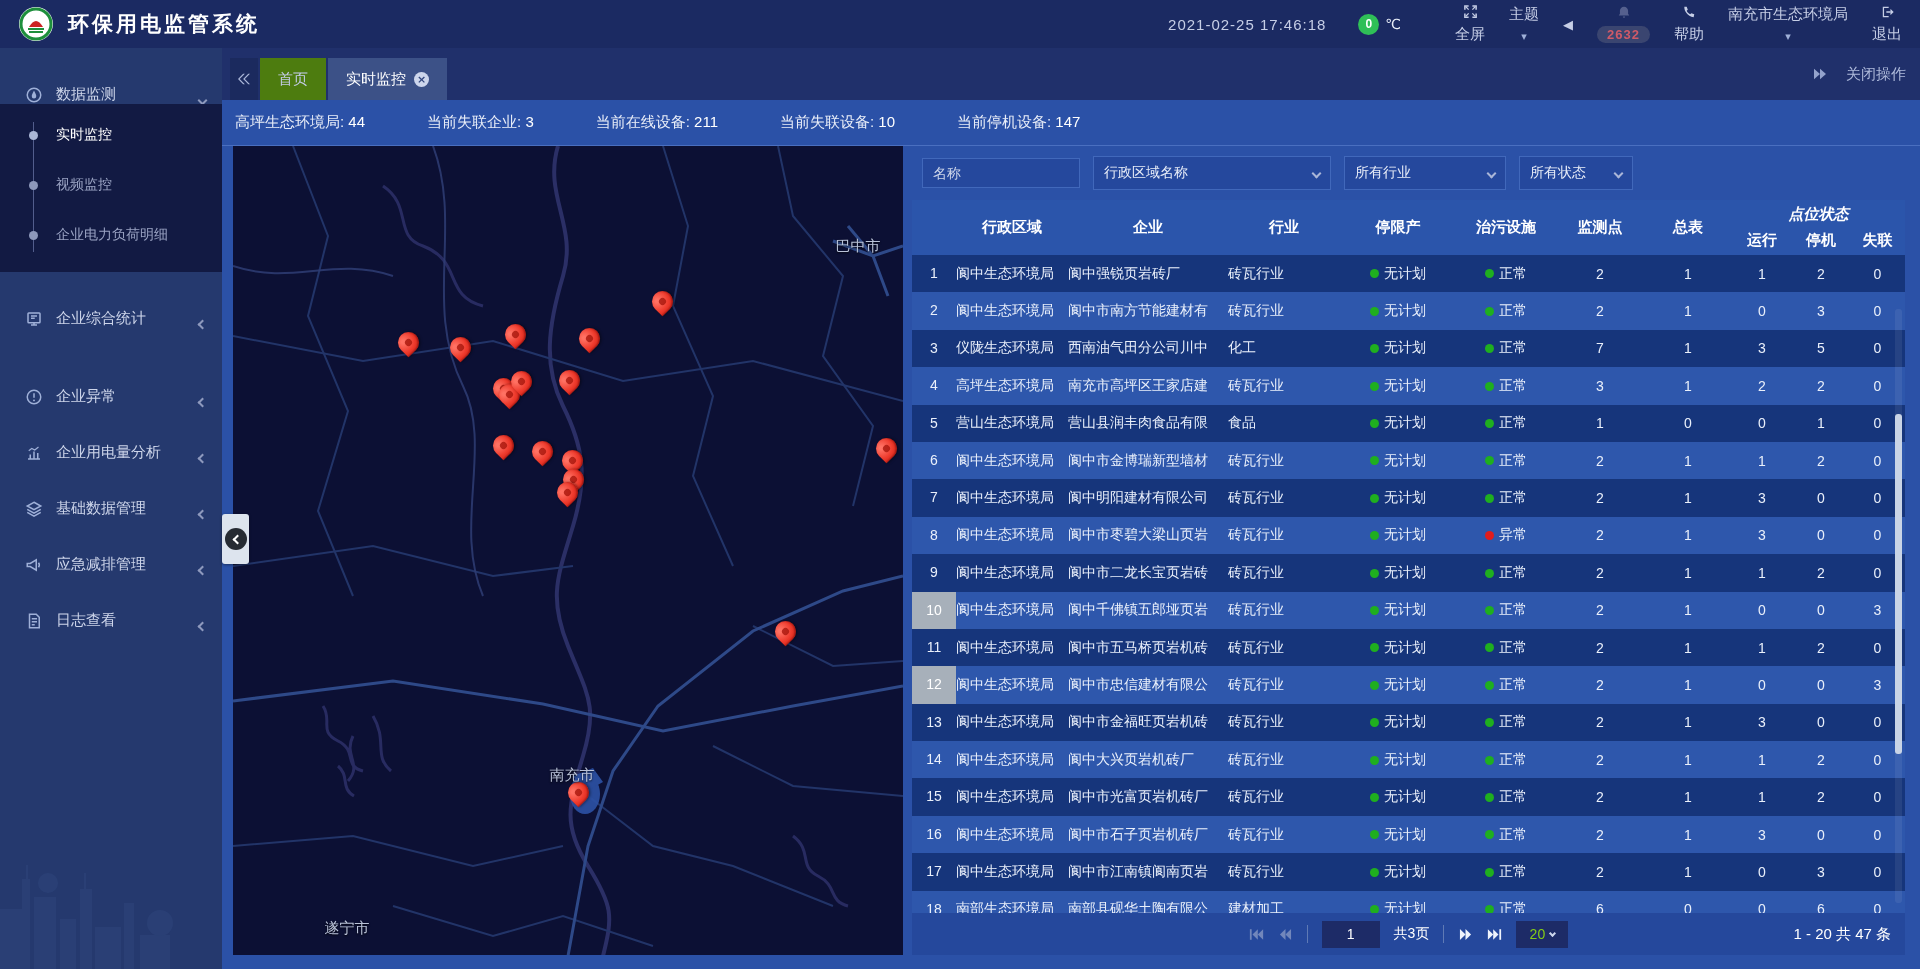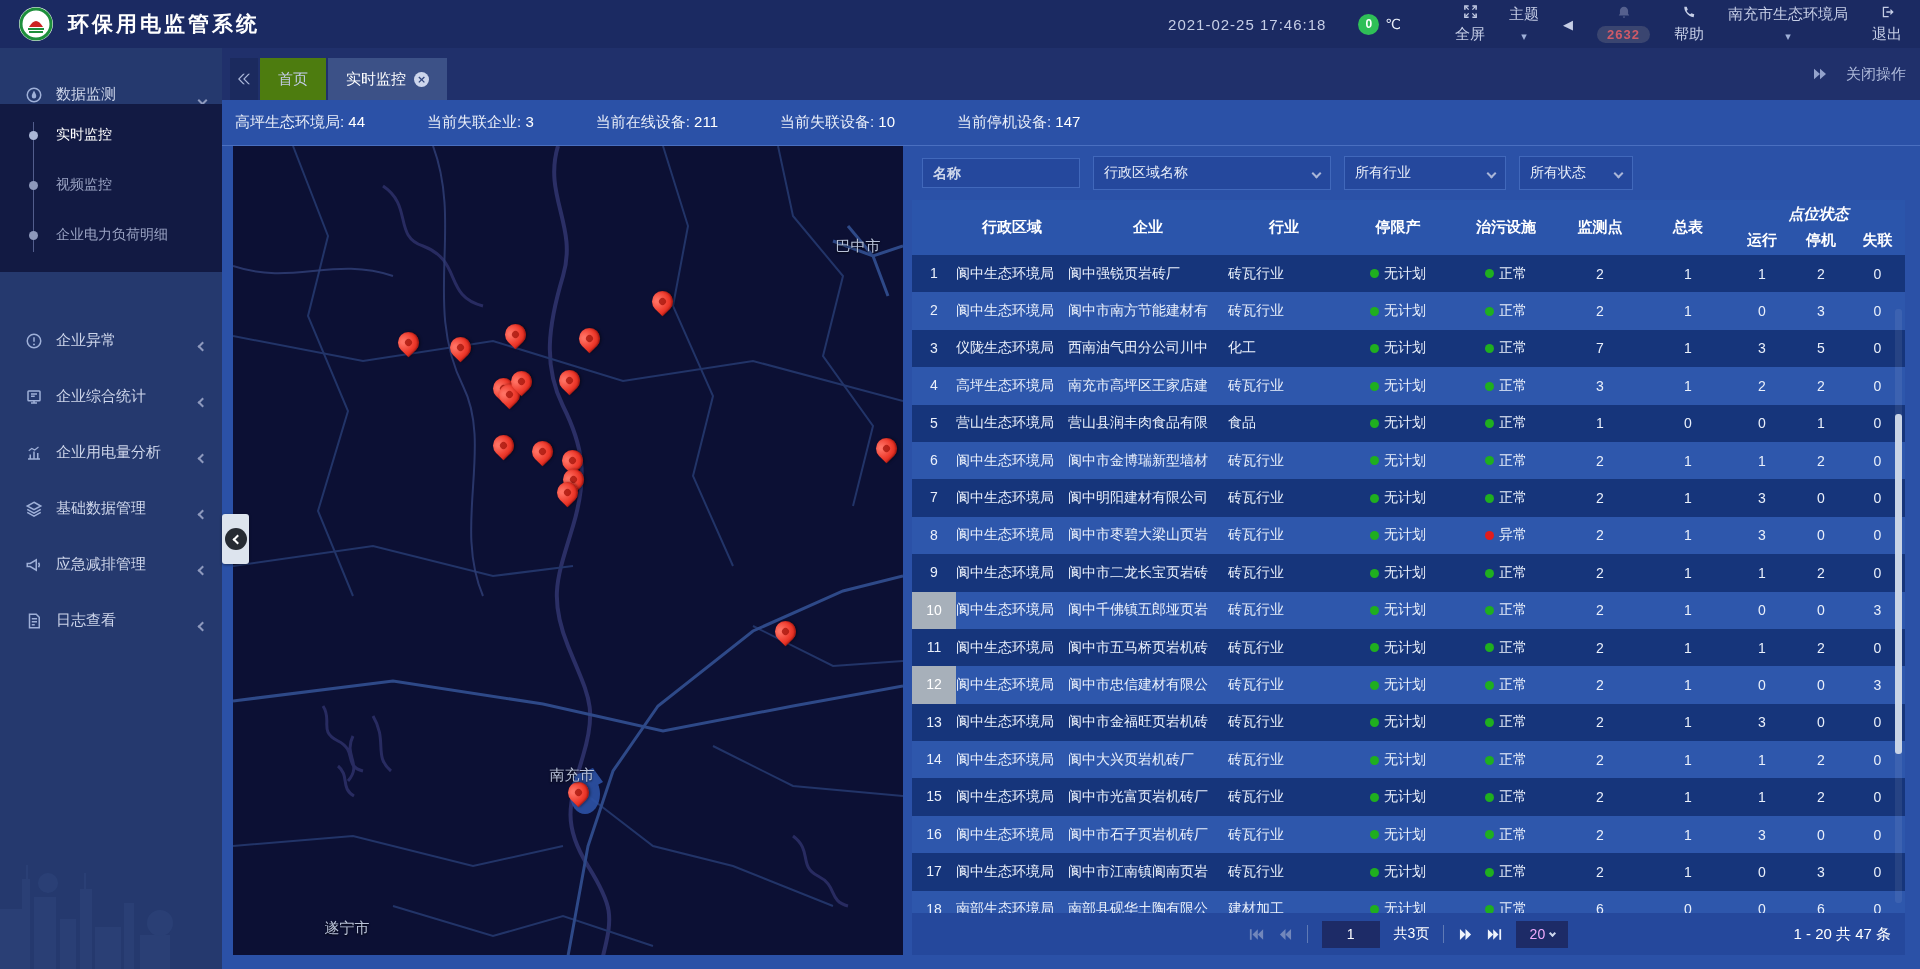--- a/index.html
+++ b/index.html
@@ -69,21 +69,21 @@
   .pin::after { content:""; position:absolute; left:7px; top:7px; width:7px; height:7px; border-radius:50%;
     background:#a8170d; opacity:.8; }
   .map-collapse { position:absolute; left:-11px; top:368px; width:27px; height:50px; background:#dde4ee;
     border-radius:3px; display:flex; align-items:center; justify-content:center; cursor:pointer; box-shadow:0 1px 3px rgba(0,0,0,.4); }
   .map-collapse .circ { width:22px; height:22px; border-radius:50%; background:#262b33; display:flex; align-items:center; justify-content:center; }
   .map-collapse .circ span { width:7px; height:7px; border-left:2px solid #fff; border-bottom:2px solid #fff; transform:rotate(45deg); margin-left:3px; }
   
   .table-panel { flex:1; height:809px; background:#2b51a7; position:relative; display:flex; flex-direction:column; min-width:0; }
   .filters { height:54px; display:flex; align-items:center; gap:13px; padding:0 10px; flex:0 0 auto; }
   .f-input { width:158px; height:30px; background:#25489d; border:1px solid #4168bb; color:#fff; font-size:14px;
-    padding:0 10px; outline:none; font-family:inherit;font-weight:bold; }
+    padding:0 10px; outline:none; font-family:inherit; }
   .f-input::placeholder { color:#cdd6ea; opacity:1; }
   .f-select { height:30px; background:#25489d; border:1px solid #4168bb; color:#e8edf8; font-size:14px;
     display:flex; align-items:center; padding:16px 10px; cursor:pointer; }
   .f-select .fs-label { flex:1; white-space:nowrap; overflow:hidden; }
   .f-select .chev { border-color:#aab6d8; margin-left:10px; }
   .f-region { width:238px; } .f-industry { width:162px; } .f-status { width:114px; }
   .grid { display:grid; grid-template-columns:44px 112px 1fr 112px 116px 100px 88px 88px 60px 58px 55px; }
   .thead { height:55px; background:#2b55ab; grid-template-rows:25px 30px; color:#fff; font-weight:bold; font-size:15px; flex:0 0 auto; }
   .thead .h1 { grid-row:1/3; align-self:center; text-align:center; }
   .thead .hgroup { grid-column:9/12; grid-row:1; font-style:italic; text-align:center; align-self:end; padding-bottom:1px; }
@@ -104,21 +104,21 @@
   
   .pagination { height:42px; background:#25489c; flex:0 0 auto; display:flex; align-items:center; justify-content:center;
     position:relative; color:#e8eef8; }
   .pg-group { display:flex; align-items:center; gap:14px; }
   .pg-btn { display:flex; align-items:center; cursor:pointer; }
   .pg-btn.dim { color:#7287bb; }
   .pg-btn.lit { color:#eef3fc; }
   .pg-sep { width:1px; height:18px; background:#5f7ab5; }
   .pg-page-box { width:58px; height:27px; background:#1d2b67; color:#fff; text-align:center; line-height:27px; font-size:14px; }
   .pg-total { font-size:14px; color:#fff; }
-  .pg-size { width:52px; height:27px; background:#1d2b67; color:#f0abfc; font-size:14px; display:flex;
+  .pg-size { width:52px; height:27px; background:#1d2b67; color:#84cc16; font-size:14px; display:flex;
     align-items:center; justify-content:center; gap:5px; cursor:pointer; }
   .pg-size .chev { width:5px; height:5px; border-color:#cdd6ec; margin:0 0 2px 0; }
   .pg-range { position:absolute; right:14px; font-size:15px; color:#fff; }
 </style>
 </head>
 <body>
 
 <div class="header">
   <svg class="logo" viewBox="0 0 36 36">
     <circle cx="18" cy="18" r="17" fill="#ffffff"></circle>
@@ -193,39 +193,39 @@
       </div>
       <div class="sub-item">
         <span class="dotmark"></span>
         <span>视频监控</span>
       </div>
       <div class="sub-item">
         <span class="dotmark"></span>
         <span>企业电力负荷明细</span>
       </div>
     </div>
+    <div class="menu-item">
+      <span class="mi-icon">
+        <svg width="18" height="18" viewBox="0 0 24 24" fill="none" stroke="#9fb0d8" stroke-width="2">
+          <rect x="4" y="4" width="16" height="13" rx="1"></rect>
+            <path d="M8,8 h8 M8,11 h5 M12,17 v3 M8,20 h8"></path>
+        </svg>
+      </span>
+      <span>企业综合统计</span>
+      <span class="chev left"></span>
+    </div>
     <div class="menu-item" style="margin-top:22px;">
       <span class="mi-icon">
         <svg width="18" height="18" viewBox="0 0 24 24" fill="none" stroke="#9fb0d8" stroke-width="2">
           <circle cx="12" cy="12" r="9"></circle>
             <path d="M12,7 v6"></path>
             <circle cx="12" cy="16.5" r="1.3" fill="#9fb0d8" stroke="none"></circle>
         </svg>
       </span>
       <span>企业异常</span>
-      <span class="chev left"></span>
-    </div>
-    <div class="menu-item">
-      <span class="mi-icon">
-        <svg width="18" height="18" viewBox="0 0 24 24" fill="none" stroke="#9fb0d8" stroke-width="2">
-          <rect x="4" y="4" width="16" height="13" rx="1"></rect>
-            <path d="M8,8 h8 M8,11 h5 M12,17 v3 M8,20 h8"></path>
-        </svg>
-      </span>
-      <span>企业综合统计</span>
       <span class="chev left"></span>
     </div>
     <div class="menu-item">
       <span class="mi-icon">
         <svg width="18" height="18" viewBox="0 0 24 24" fill="none" stroke="#9fb0d8" stroke-width="2">
           <path d="M4,20 h16 M7,20 v-6 M12,20 v-10 M17,20 v-8"></path>
             <path d="M5,9 l4,-3 4,2 5,-4" stroke-width="1.6"></path>
         </svg>
       </span>
       <span>企业用电量分析</span>

